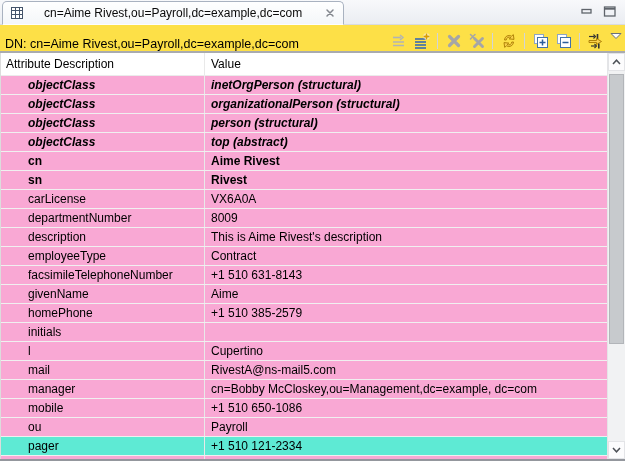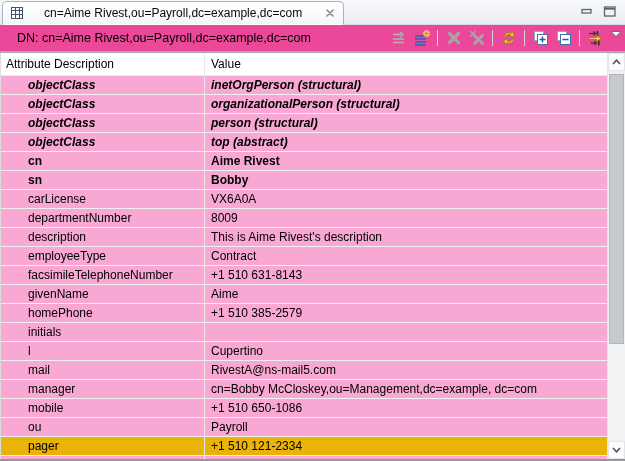--- a/index.html
+++ b/index.html
@@ -22,22 +22,22 @@
     background:linear-gradient(#ffffff,#f4f6f9);
     border:1px solid #a9b2c0;border-bottom:1px solid #fdfdfe;
     border-radius:5px 5px 0 0;white-space:nowrap;
   }
   .tab-title{font-size:12px;color:#0a0a0a;}
   .tab-close{display:flex;align-items:center;margin-left:4px;cursor:default;}
   .win-controls{margin-left:auto;display:flex;align-items:center;gap:10px;padding:0 8px 6px 0;}
 
   
   .dnbar{
-    height:28px;box-sizing:border-box;display:flex;align-items:center;
-    background:#ec4899;border-bottom:2px solid #a9abaf;padding-left:17px;
+    height:28px;box-sizing:border-box;display:flex;align-items:flex-end;
+    background:#fde047;border-bottom:2px solid #a9abaf;padding-left:5px;
   }
   .dn-text{font-size:12.5px;color:#000;white-space:nowrap;}
   .toolbar{margin-left:auto;display:flex;align-items:center;gap:2px;padding-right:3px;}
   .tbtn{width:21px;height:21px;display:flex;align-items:center;justify-content:center;border-radius:2px;}
   .tsep{width:1px;height:16px;background:#d2d4d8;margin:0 3px;}
   .menu-arrow{display:flex;align-items:flex-start;margin-left:2px;align-self:flex-start;padding-top:2px;}
 
   
   .content{
     display:flex;height:408px;box-sizing:border-box;
@@ -49,21 +49,21 @@
   .attr-col{width:204px;padding-left:5px;border-right:1px solid #e9e9e9;}
   .val-col{flex:1;padding-left:6px;}
   .row{display:flex;height:18px;border-bottom:1px solid #f0f0f0;font-size:12px;background:#f9a8d4;}
   .row .attr-cell{
     width:204px;box-sizing:border-box;padding-left:27px;border-right:1px solid #e9e9e9;
     display:flex;align-items:center;white-space:nowrap;overflow:hidden;
   }
   .row .val-cell{flex:1;padding-left:6px;display:flex;align-items:center;white-space:nowrap;overflow:hidden;}
   .row.b{font-weight:bold;}
   .row.i{font-style:italic;}
-  .row.sel{background:#eab308;}
+  .row.sel{background:#5eead4;}
 
   
   .scrollbar{width:17px;display:flex;flex-direction:column;background:#f1f2f3;border-left:1px solid #e4e5e7;}
   .sb-btn{
     height:18px;box-sizing:border-box;display:flex;align-items:center;justify-content:center;
     background:#fcfcfd;border:1px solid #e3e4e7;
   }
   .sb-track{flex:1;position:relative;}
   .sb-thumb{
     position:absolute;top:3px;left:1px;right:1px;height:270px;
@@ -211,21 +211,21 @@
           <div class="row b i">
             <div class="attr-cell">objectClass</div>
             <div class="val-cell">top (abstract)</div>
           </div>
           <div class="row b">
             <div class="attr-cell">cn</div>
             <div class="val-cell">Aime Rivest</div>
           </div>
           <div class="row b">
             <div class="attr-cell">sn</div>
-            <div class="val-cell">Bobby</div>
+            <div class="val-cell">Rivest</div>
           </div>
           <div class="row">
             <div class="attr-cell">carLicense</div>
             <div class="val-cell">VX6A0A</div>
           </div>
           <div class="row">
             <div class="attr-cell">departmentNumber</div>
             <div class="val-cell">8009</div>
           </div>
           <div class="row">

